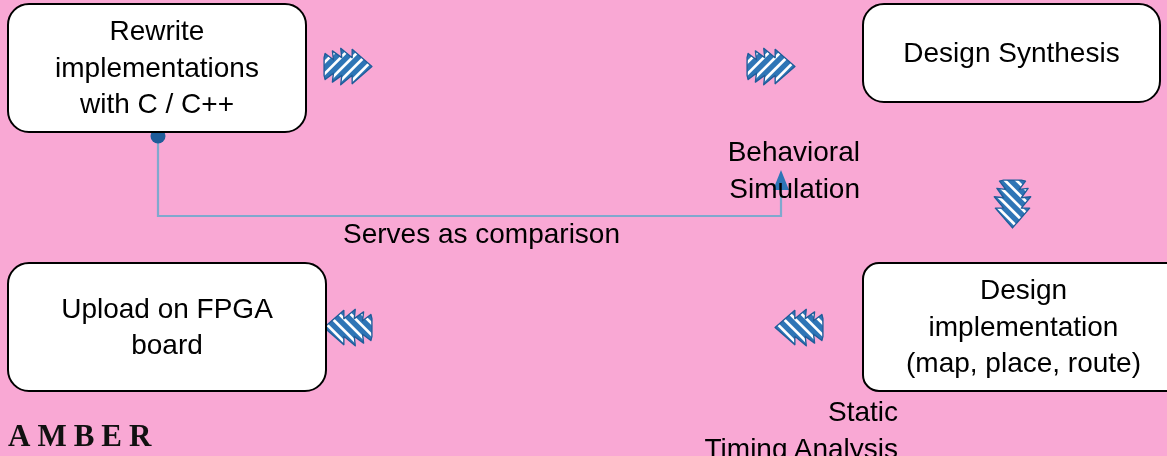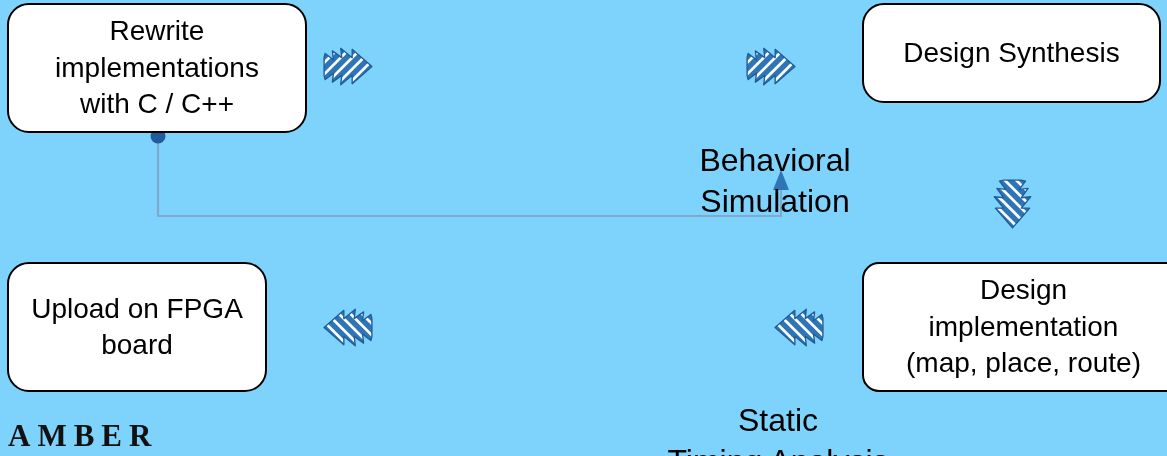--- a/index.html
+++ b/index.html
@@ -7,21 +7,21 @@
     padding: 0;
     background: #ffffff;
   }
   body {
     font-family: "Liberation Sans", sans-serif;
   }
   #canvas {
     position: relative;
     width: 1167px;
     height: 456px;
-    background: #7dd3fc;
+    background: #f9a8d4;
     overflow: hidden;
   }
   .node {
     position: absolute;
     box-sizing: border-box;
     border: 2.5px solid #000000;
     border-radius: 22px;
     background: #ffffff;
     display: flex;
     align-items: center;
@@ -30,23 +30,23 @@
     color: #000000;
     font-size: 28px;
     line-height: 1.30;
     padding: 4px 12px;
     white-space: pre-line;
     font-family: "Liberation Sans", sans-serif;
   }
   .free-label {
     position: absolute;
     color: #000000;
-    font-size: 32px;
+    font-size: 28px;
     line-height: 1.30;
-    text-align: center;
+    text-align: right;
     white-space: pre-line;
     font-family: "Liberation Sans", sans-serif;
   }
   .conn-svg {
     position: absolute;
     left: 0;
     top: 0;
     width: 1167px;
     height: 456px;
     pointer-events: none;
@@ -126,21 +126,21 @@
     <span>Rewrite
 implementations
 with C / C++</span>
   </div>
 
 
   <div class="node" style="left:862px; top:3px; width:299px; height:100px;">
     <span>Design Synthesis</span>
   </div>
 
-  <div class="node" style="left:7px; top:262px; width:260px; height:130px;">
+  <div class="node" style="left:7px; top:262px; width:320px; height:130px;">
     <span>Upload on FPGA
 board</span>
   </div>
 
 
   <div class="node" style="left:862px; top:262px; width:323px; height:130px;border-radius:17px;">
     <span>Design
 implementation
 (map, place, route)</span>
   </div>
@@ -148,18 +148,21 @@
   <div class="free-label" style="left:690px; top:98px; width:170px;">
     <span>Behavioral
 Simulation</span>
   </div>
 
   <div class="free-label" style="left:658px; top:358px; width:240px;">
     <span>Static
 Timing Analysis</span>
   </div>
 
+  <div class="free-label" style="left:310px; top:180px; width:310px;">
+    <span>Serves as comparison</span>
+  </div>
 
   <div class="brand">
     <span>AMBER</span>
   </div>
 
 </div>
 
 </body></html>

